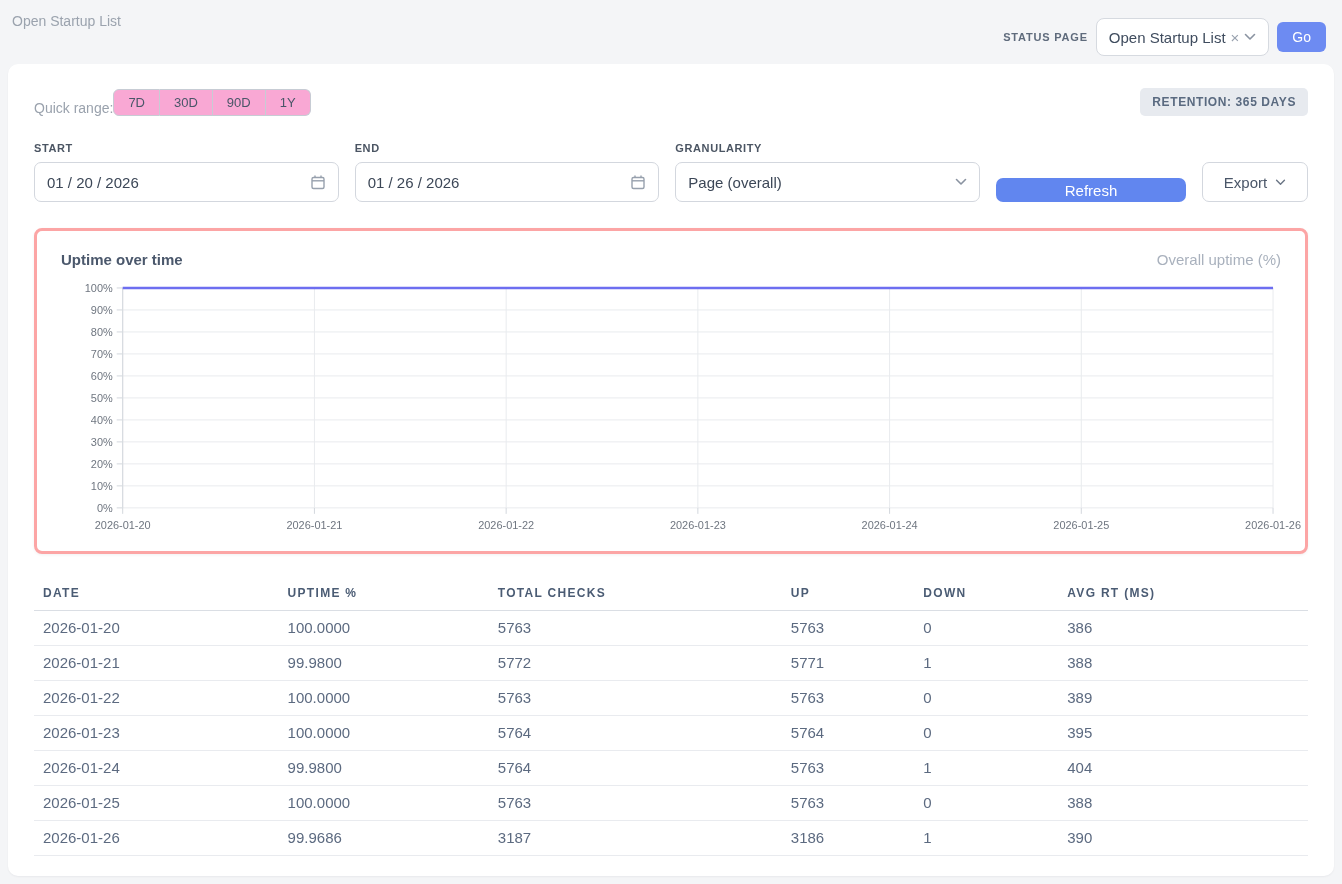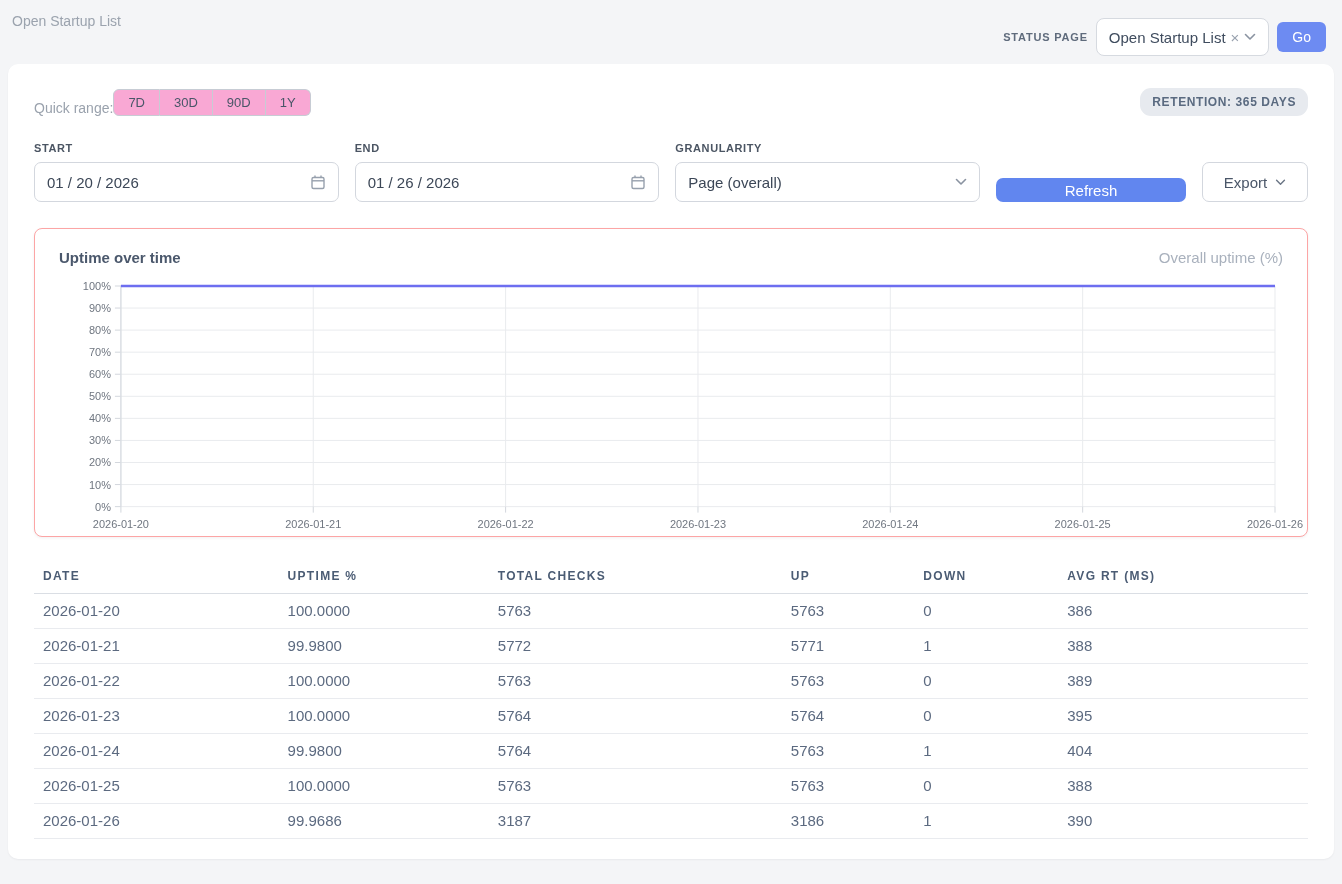--- a/index.html
+++ b/index.html
@@ -40,21 +40,21 @@
   .qr-group { display:flex; }
   .qr-btn {
     background:#f9a8d4; border:1px solid #c7ccd4; border-left-width:0;
     padding:0 14px; height:27px; font-size:13px; color:#4a5668;
     font-family:Liberation Sans, sans-serif; cursor:pointer;
   }
   .qr-btn:first-child { border-left-width:1px; border-radius:6px 0 0 6px; }
   .qr-btn:last-child { border-radius:0 6px 6px 0; }
   .retention {
     background:#e7eaef; color:#5a6a80; font-size:12px; font-weight:600;
-    letter-spacing:.6px; padding:7px 12px; border-radius:11px;
+    letter-spacing:.6px; padding:7px 12px; border-radius:5px;
   }
   
   .form-row { display:flex; gap:16px; align-items:flex-end; margin-bottom:26px; }
   .field { flex:1; }
   .field-label {
     display:block; font-size:11px; font-weight:600; color:#4b5563;
     letter-spacing:.6px; margin-bottom:8px;
   }
   .input-box {
     height:40px; width:100%; background:#fff; border:1px solid #d3d7de; border-radius:7px;
@@ -65,22 +65,22 @@
     width:190px; height:24px; background:#6186ef; border:none; border-radius:7px;
     color:#fff; font-size:15px; font-family:inherit; cursor:pointer; flex:0 0 auto;
   }
   .export-btn {
     width:106px; height:40px; background:#fff; border:1px solid #d3d7de; border-radius:7px;
     color:#4a5668; font-size:15px; font-family:inherit; cursor:pointer; flex:0 0 auto;
     display:flex; align-items:center; justify-content:center; gap:8px;
   }
   
   .chart-card {
-    border:1px solid #fca5a5; border-radius:8px; background:#fff;
-    padding:20px 24px 0; box-shadow:0 1px 3px rgba(16,24,40,.06);
+    border:3px solid #fca5a5; border-radius:8px; background:#fff;
+    padding:20px 24px 14px; box-shadow:0 1px 3px rgba(16,24,40,.06);
     margin-bottom:26px;
   }
   .chart-head { display:flex; justify-content:space-between; align-items:center; margin-bottom:12px; }
   .chart-title { font-size:15px; font-weight:700; color:#4b586c; }
   .chart-legend { font-size:15px; color:#a9b1bd; }
   svg.chart { display:block; width:100%; height:auto; overflow:visible; }
   svg.chart text { font-family:"Liberation Sans", sans-serif; }
   
   table { width:100%; border-collapse:collapse; margin-top:2px; }
   th {

